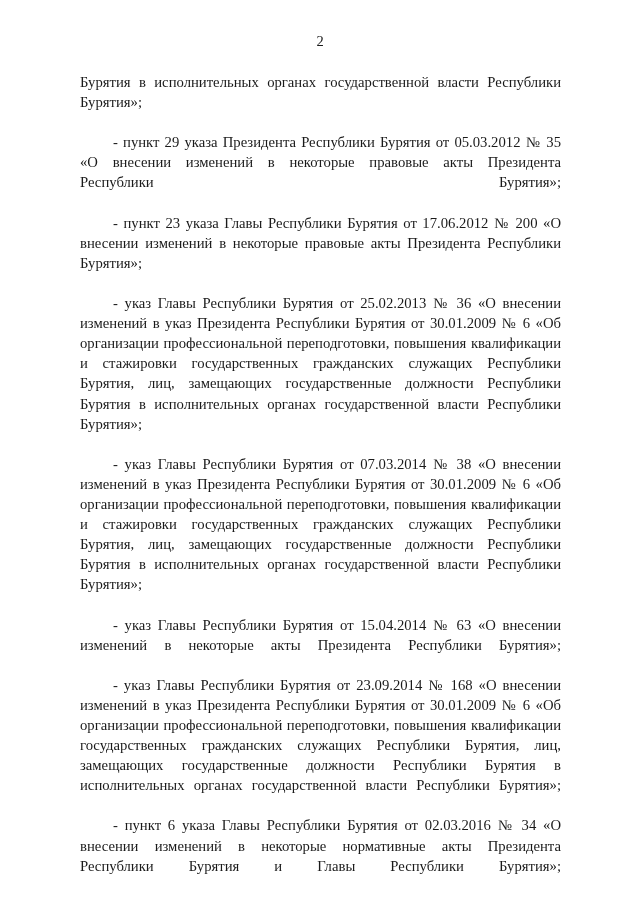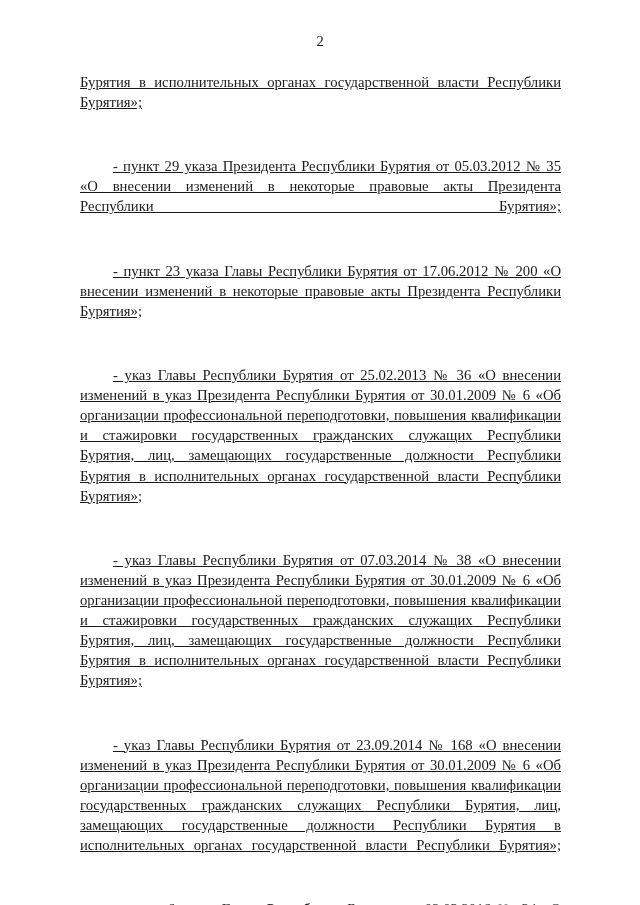--- a/index.html
+++ b/index.html
@@ -42,25 +42,23 @@
     text-align: justify;
     text-justify: inter-word;
     color: #1a1a1a;
     hyphens: manual;
   }
   .para {
     margin: 0;
     padding: 0;
     text-align: justify;
     text-justify: inter-word;
-    text-decoration: underline;
   }
   .para.indent {
     text-indent: 33px;
-    margin-top: 24px;
   }
   .para.no-indent {
     text-indent: 0;
   }
   
   .para:after {
     content: "";
     display: inline-block;
     width: 100%;
   }
@@ -71,18 +69,19 @@
 <div class="page">
 
   <div class="page-number">2</div>
 
   <div class="body-text">
     <p class="para no-indent">Бурятия в исполнительных органах государственной власти Республики Бурятия»;</p>
     <p class="para indent">- пункт 29 указа Президента Республики Бурятия от 05.03.2012 № 35 «О внесении изменений в некоторые правовые акты Президента Республики Бурятия»;</p>
     <p class="para indent">- пункт 23 указа Главы Республики Бурятия от 17.06.2012 № 200 «О внесении изменений в некоторые правовые акты Президента Республики Бурятия»;</p>
     <p class="para indent">- указ Главы Республики Бурятия от 25.02.2013 № 36 «О внесении изменений в указ Президента Республики Бурятия от 30.01.2009 № 6 «Об организации профессиональной переподготовки, повышения квалификации и стажировки государственных гражданских служащих Республики Бурятия, лиц, замещающих государственные должности Республики Бурятия в исполнительных органах государственной власти Республики Бурятия»;</p>
     <p class="para indent">- указ Главы Республики Бурятия от 07.03.2014 № 38 «О внесении изменений в указ Президента Республики Бурятия от 30.01.2009 № 6 «Об организации профессиональной переподготовки, повышения квалификации и стажировки государственных гражданских служащих Республики Бурятия, лиц, замещающих государственные должности Республики Бурятия в исполнительных органах государственной власти Республики Бурятия»;</p>
+    <p class="para indent">- указ Главы Республики Бурятия от 15.04.2014 № 63 «О внесении изменений в некоторые акты Президента Республики Бурятия»;</p>
     <p class="para indent">- указ Главы Республики Бурятия от 23.09.2014 № 168 «О внесении изменений в указ Президента Республики Бурятия от 30.01.2009 № 6 «Об организации профессиональной переподготовки, повышения квалификации государственных гражданских служащих Республики Бурятия, лиц, замещающих государственные должности Республики Бурятия в исполнительных органах государственной власти Республики Бурятия»;</p>
     <p class="para indent">- пункт 6 указа Главы Республики Бурятия от 02.03.2016 № 34 «О внесении изменений в некоторые нормативные акты Президента Республики Бурятия и Главы Республики Бурятия»;</p>
 
   </div>
 
 </div>
 
 </body></html>

